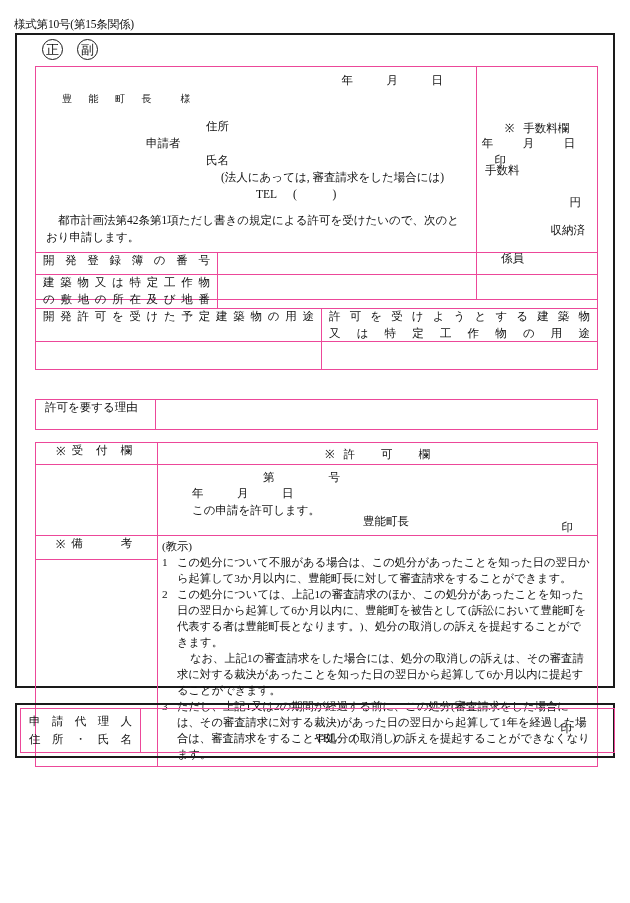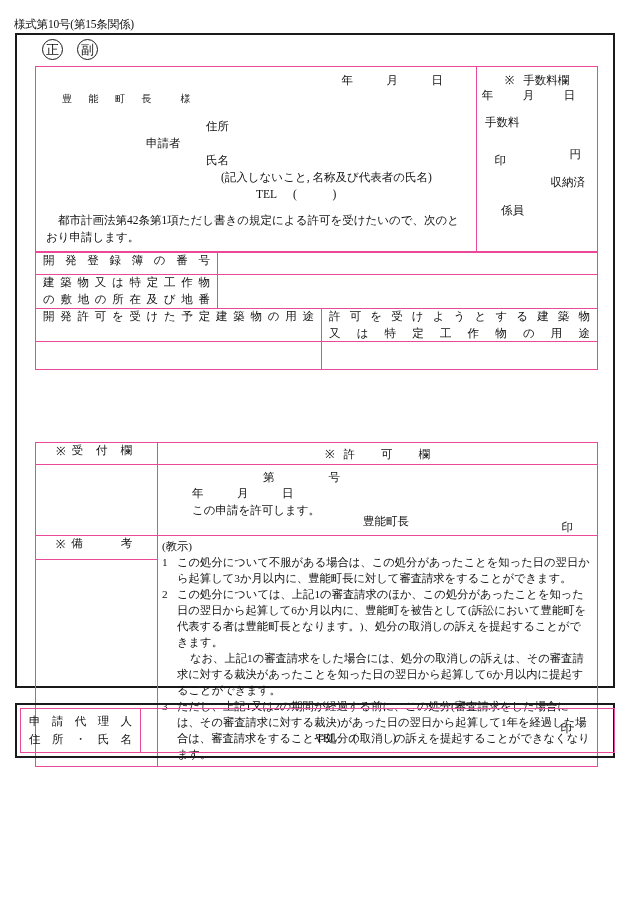--- a/index.html
+++ b/index.html
@@ -150,30 +150,30 @@
                 <div class="ap-row">
                       <span class="ap-lbl">住所</span>
                     </div>
                 <div class="ap-row">
                   <span class="ap-tag" style="top:0">申請者</span>
                 </div>
                 <div class="ap-row">
                   <span class="ap-lbl">氏名</span>
                   <span class="ap-seal">印</span>
                 </div>
-                <div class="ap-note">(記入しないこと, 名称及び代表者の氏名)</div>
+                <div class="ap-note">(法人にあっては, 審査請求をした場合には)</div>
                 <div class="ap-tel">
                   <span>TEL</span><span class="paren">(　)</span>
                 </div>
               </div>
               <div class="statement">都市計画法第42条第1項ただし書きの規定による許可を受けたいので、次のとおり申請します。</div>
             </div>
           </td>
           <td>
-            <div class="fee" style="height:184px;">
+            <div class="fee" style="height:184px;margin-top:48px;">
               <div class="fee-title">
                 <span class="mk">※</span><span>手数料欄</span>
               </div>
               <div class="fee-ymd">年　月　日</div>
               <div class="fee-label">手数料</div>
               <div class="fee-yen">円</div>
               <div class="fee-paid">収納済</div>
               <div class="fee-staff">係員</div>
             </div>
           </td>
@@ -290,20 +290,36 @@
           </td>
         </tr>
         <tr style="height:28px;">
           <td colspan="2"></td>
           <td></td>
         </tr>
       </tbody>
         </table>
     </div>
 
+    <div class="box3">
+      <table class="tbl">
+        <colgroup>
+            <col style="width:120px">
+            <col style="width:442px">
+          </colgroup>
+        <tbody>
+            <tr style="height:30px;">
+          <td>
+            <div class="plain-label">許可を要する理由</div>
+          </td>
+          <td></td>
+        </tr>
+      </tbody>
+        </table>
+    </div>
 
     <div class="box4">
       <table class="tbl">
         <colgroup>
             <col style="width:122px">
             <col style="width:440px">
           </colgroup>
         <tbody>
             <tr style="height:16px;">
           <td>

